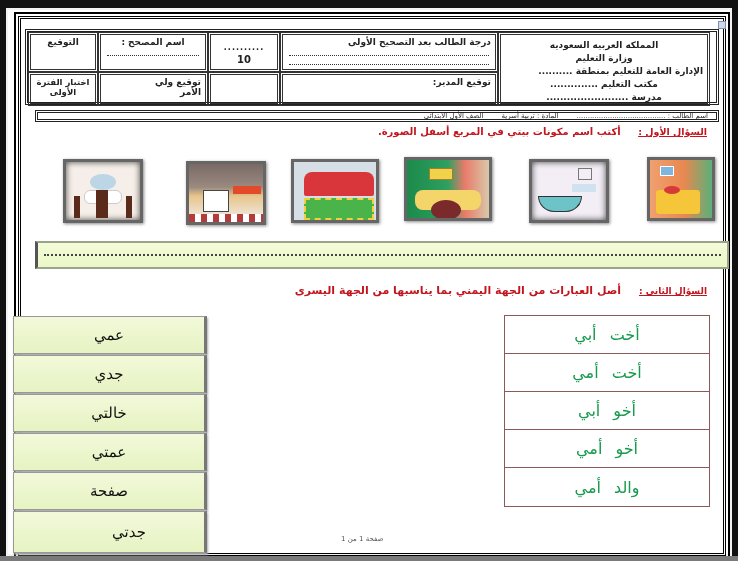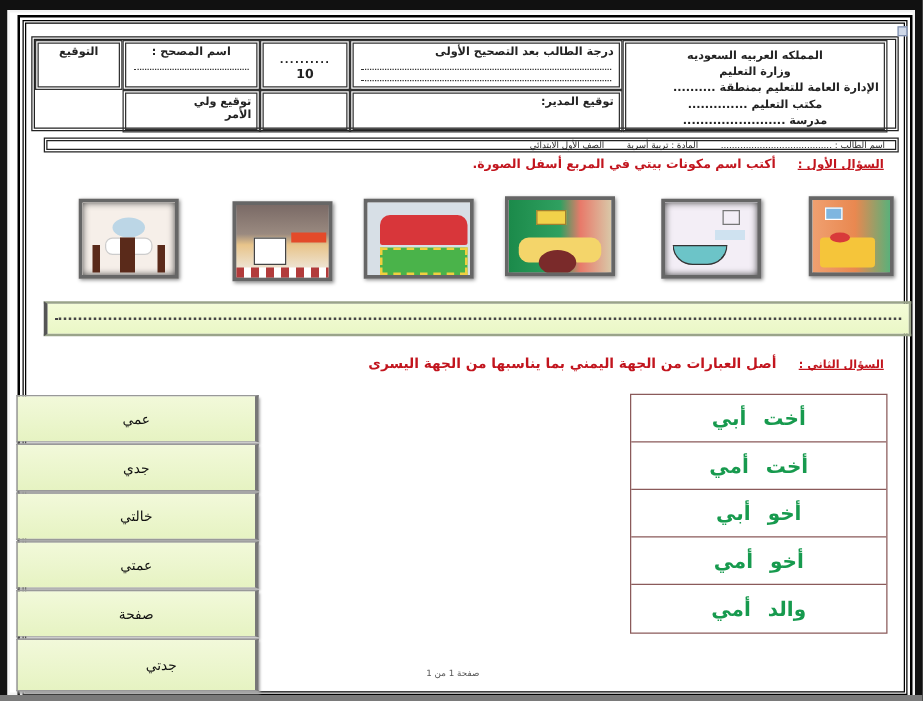--- a/index.html
+++ b/index.html
@@ -95,33 +95,33 @@
 
   
   .left-col { position: absolute; left: 0; top: 313px; width: 194px; }
   .lcell {
     height: 38px; margin-bottom: 1px;
     background: linear-gradient(#f2f9da, #e6f3c2);
     border: 1px solid #999;
     border-right: 3px solid #777;
     box-shadow: 1px 2px 2px #aaa;
     display: flex; align-items: center; justify-content: center;
-    font-family: "DejaVu Serif", serif; font-size: 11px; color: #111;
+    font-family: "DejaVu Serif", serif; font-size: 15px; color: #111;
     direction: rtl;
   }
 
   
   .right-col {
     position: absolute; left: 499px; top: 312px; width: 206px;
     border: 1px solid #8a5a5a;
   }
   .rcell {
     height: 38px; border-bottom: 1px solid #8a5a5a;
     display: flex; align-items: center; justify-content: center;
-    font-family: "DejaVu Sans", sans-serif; font-weight: bold;
+    font-family: "DejaVu Sans", sans-serif; font-weight: normal;
     font-size: 16px; color: #179a4e; direction: rtl; letter-spacing: 1px;
     word-spacing: 8px;
   }
   .rcell:last-child { border-bottom: none; }
 
   .footer-page {
     position: absolute; left: 336px; top: 530px; font-size: 7px; color: #555;
     direction: rtl; white-space: nowrap;
   }
 </style>
@@ -155,20 +155,23 @@
         </div>
 
         <div class="hcell school-cell center">
           <div class="line">المملكه العربيه السعوديه</div>
           <div class="line">وزارة التعليم</div>
           <div class="line" style="text-align:right">الإدارة العامة للتعليم بمنطقة ..........</div>
           <div class="line">مكتب التعليم ..............</div>
           <div class="line">مدرسة ........................</div>
         </div>
 
+        <div class="hcell center" style="grid-column:1;grid-row:2;font-size:8.5px;line-height:10px;">
+          <div>اختبار الفترة الأولى</div>
+        </div>
 
         <div class="hcell" style="grid-column:2;grid-row:2;padding-left:38px;">
           <div>توقيع ولي الأمر</div>
         </div>
 
         <div class="hcell" style="grid-column:3;grid-row:2;"></div>
 
         <div class="hcell" style="grid-column:4;grid-row:2;">
           <div>توقيع المدير:</div>
         </div>

